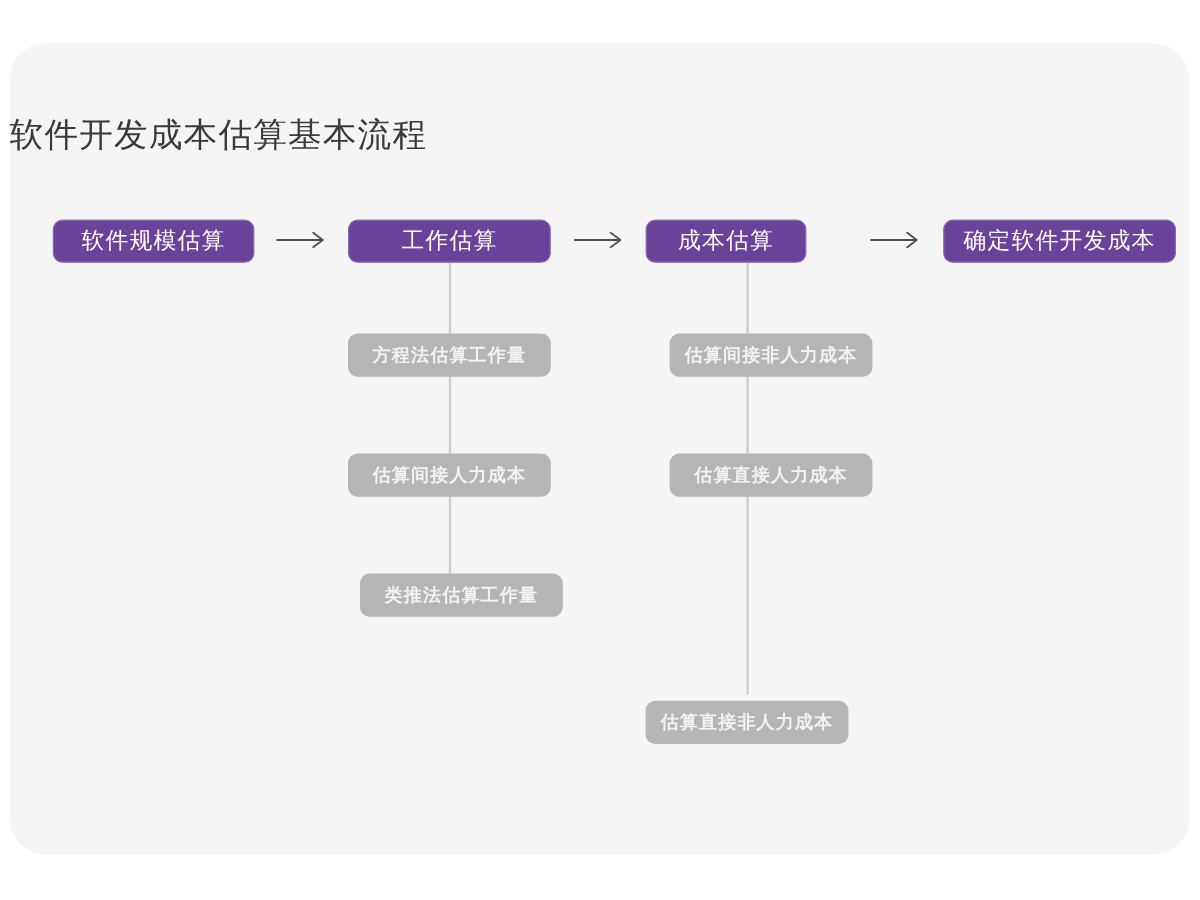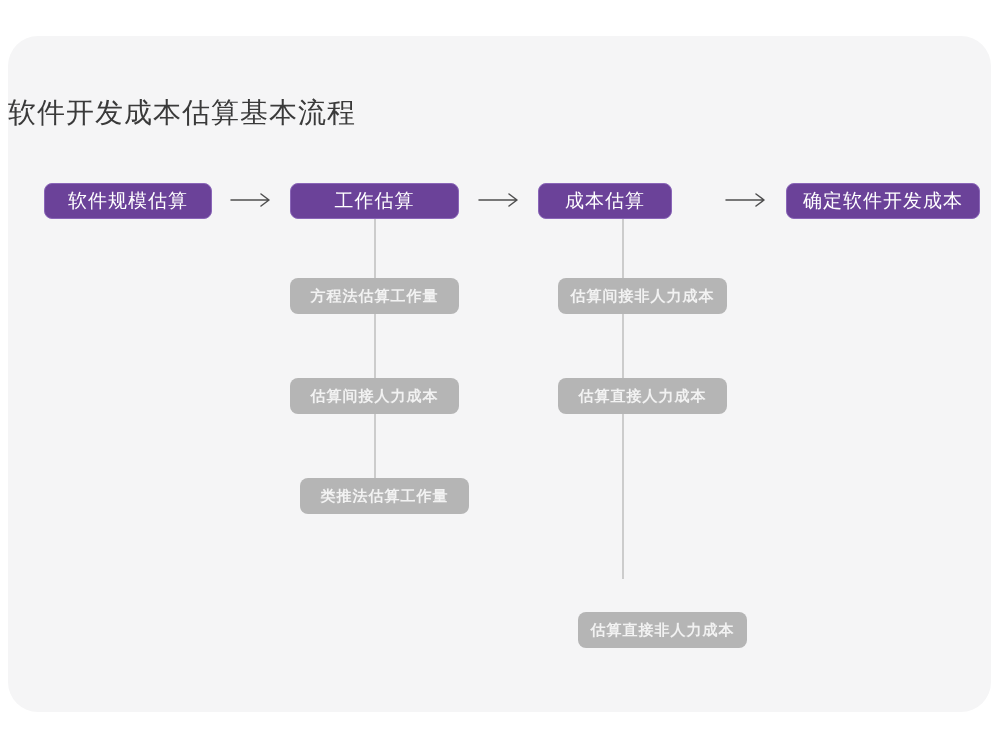--- a/index.html
+++ b/index.html
@@ -106,14 +106,14 @@
         <path d="M2 8 H40 M32 2 L40 8 L32 14" fill="none" stroke="#4f4f4f" stroke-width="1.5" stroke-linecap="round" stroke-linejoin="round"></path>
       </svg>
   </div>
 
   <div class="gbox" style="left:290px; top:278px;">方程法估算工作量</div>
   <div class="gbox" style="left:290px; top:378px;">估算间接人力成本</div>
   <div class="gbox" style="left:300px; top:478px;">类推法估算工作量</div>
 
   <div class="gbox" style="left:538px; top:278px;margin-left:20px;">估算间接非人力成本</div>
   <div class="gbox" style="left:538px; top:378px;margin-left:20px;">估算直接人力成本</div>
-  <div class="gbox" style="left:538px; top:612px;margin-left:40px;">估算直接非人力成本</div>
+  <div class="gbox" style="left:538px; top:584px;">估算直接非人力成本</div>
 </div>
 
 </body></html>

